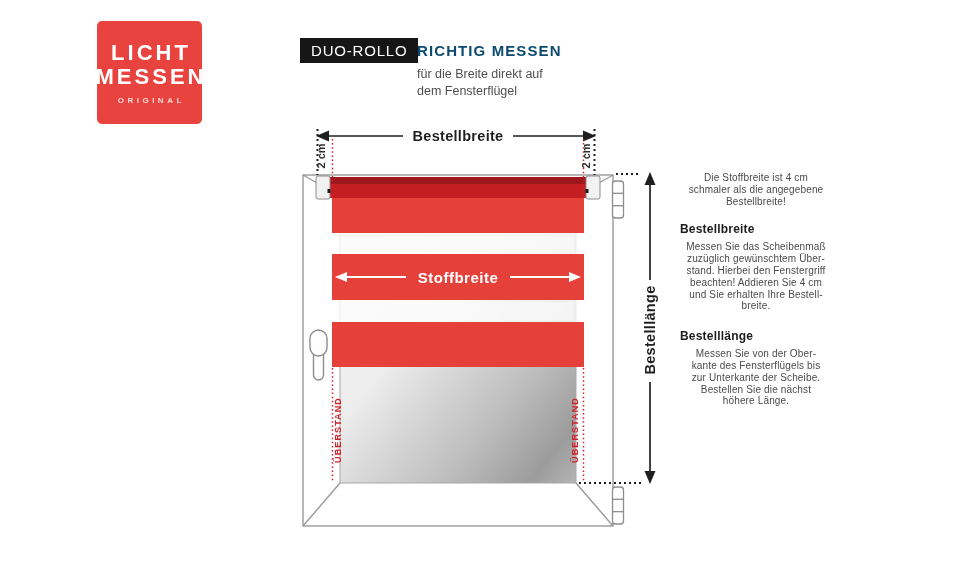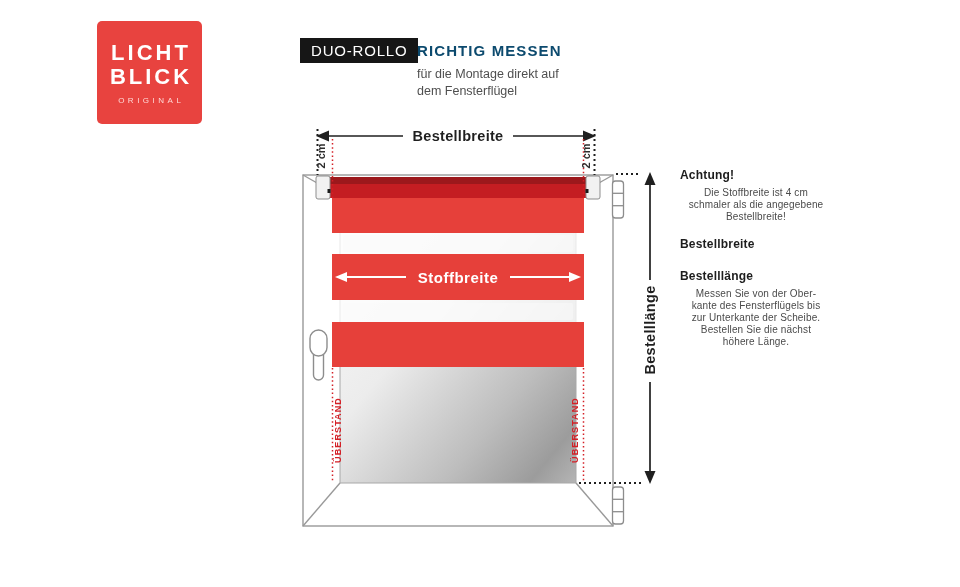--- a/index.html
+++ b/index.html
@@ -7,21 +7,21 @@
     width:960px;height:587px;position:relative;overflow:hidden;background:#ffffff;
     font-family:"Liberation Sans",sans-serif;
   }
   
   .logo{
     position:absolute;left:97px;top:21px;width:105px;height:103px;
     background:#e8433f;border-radius:5px;color:#fff;
     display:flex;flex-direction:column;align-items:center;justify-content:center;
   }
   .logo .word{font-weight:700;font-size:22px;line-height:24px;letter-spacing:3px;text-indent:3px;}
-  .logo .orig{font-size:8px;letter-spacing:3.5px;text-indent:3.5px;margin-top:7px;color:#ffd9d7;}
+  .logo .orig{font-size:8px;letter-spacing:3.5px;text-indent:3.5px;margin-top:7px;color:#ffd9d7;font-weight:bold;}
   
   .badge{
     position:absolute;left:300px;top:38px;height:25px;background:#161616;color:#fff;
     font-weight:400;font-size:15px;letter-spacing:.8px;display:flex;align-items:center;
     padding:0 11px;
   }
   .title{
     position:absolute;left:417px;top:42px;color:#0c4a6e;
     font-weight:700;font-size:15px;letter-spacing:1.1px;
   }
@@ -44,27 +44,27 @@
   .sidebar .sec2 + .sec{margin-top:17px;}
   
   .diagram{position:absolute;left:285px;top:118px;width:390px;height:422px;}
   svg text{font-family:"Liberation Sans",sans-serif;}
 </style>
 </head>
 <body>
 
 <div class="logo">
   <div class="word">LICHT</div>
-  <div class="word">BLICK</div>
+  <div class="word">MESSEN</div>
   <div class="orig">ORIGINAL</div>
 </div>
 
 <div class="badge">DUO-ROLLO</div>
 <div class="title">RICHTIG MESSEN</div>
-<div class="subtitle">für die Montage direkt auf
+<div class="subtitle">für die Breite direkt auf
 dem Fensterflügel</div>
 
 <svg class="diagram" viewBox="285 118 390 422" xmlns="http://www.w3.org/2000/svg">
   <defs>
     <linearGradient id="glass" x1="0" y1="0" x2="1" y2="1">
       <stop offset="0" stop-color="#fafafa"></stop>
       <stop offset="0.4" stop-color="#ececec"></stop>
       <stop offset="0.72" stop-color="#bdbdbd"></stop>
       <stop offset="0.9" stop-color="#9c9c9c"></stop>
       <stop offset="1" stop-color="#b5b5b5"></stop>
@@ -151,27 +151,32 @@
     <line x1="650" y1="183" x2="650" y2="280" stroke="#1f1f1f" stroke-width="1.7"></line>
     <line x1="650" y1="382" x2="650" y2="473" stroke="#1f1f1f" stroke-width="1.7"></line>
     <polygon points="650,172 644.5,185 655.5,185" fill="#1f1f1f"></polygon>
     <polygon points="650,484 644.5,471 655.5,471" fill="#1f1f1f"></polygon>
     <text x="650" y="335" transform="rotate(-90 650 330)" fill="#1f1f1f" font-size="14.5" font-weight="700" text-anchor="middle" style="letter-spacing:.3px">Bestelllänge</text>
   </g>
 </svg>
 
 <div class="sidebar">
   <div class="sec">
-    <h3>Achtung!</h3>
     <p>Die Stoffbreite ist 4 cm
 schmaler als die angegebene
 Bestellbreite!</p>
   </div>
   <div class="sec sec2">
     <h3>Bestellbreite</h3>
+    <p>Messen Sie das Scheibenmaß
+zuzüglich gewünschtem Über-
+stand. Hierbei den Fenstergriff
+beachten! Addieren Sie 4 cm
+und Sie erhalten Ihre Bestell-
+breite.</p>
   </div>
   <div class="sec">
     <h3>Bestelllänge</h3>
     <p>Messen Sie von der Ober-
 kante des Fensterflügels bis
 zur Unterkante der Scheibe.
 Bestellen Sie die nächst
 höhere Länge.</p>
   </div>
 </div>

